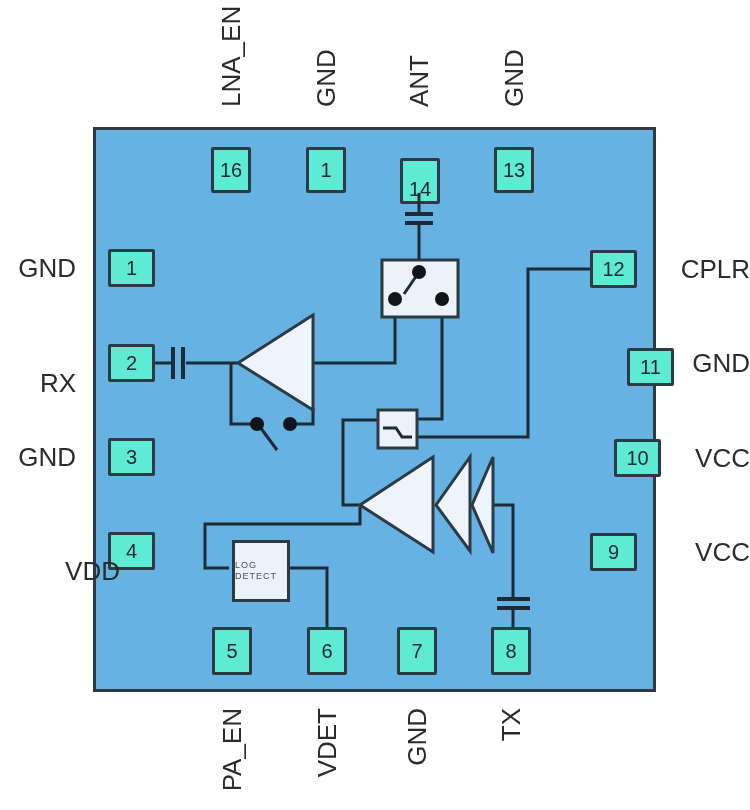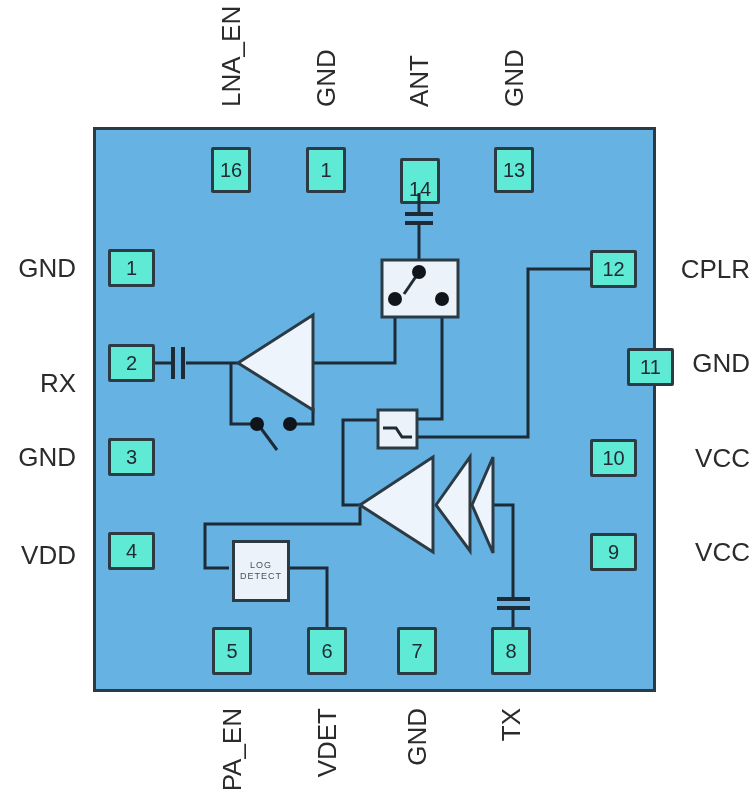--- a/index.html
+++ b/index.html
@@ -25,21 +25,21 @@
   .side-label.r{left:671px;width:79px;text-align:right;}
   .rot-label{
     position:absolute;width:120px;height:26px;line-height:26px;font-size:26px;color:#2b2b2b;
     transform:rotate(-90deg);white-space:nowrap;
   }
   .rot-label.topside{text-align:left;top:34px;}
   .rot-label.botside{text-align:right;top:755px;}
   .logdetect{
     position:absolute;left:232px;top:540px;width:58px;height:62px;
     background:#ebf2fa;border:3px solid #2c3a44;box-sizing:border-box;
-    display:flex;flex-direction:column;align-items:center;justify-content:center;
+    display:flex;flex-direction:column;align-items:flex-start;justify-content:center;
     font-size:9px;letter-spacing:1px;color:#4a4f58;line-height:11px;text-align:center;
   }
   svg.overlay{position:absolute;left:0;top:0;}
 </style>
 </head>
 <body>
 
 <div class="stage">
 
   <div class="chip"></div>
@@ -82,31 +82,31 @@
   <div class="pin h" style="left:108px;top:532px;">
       <span>4</span>
     </div>
 
   <div class="pin h" style="left:590px;top:250px;">
       <span>12</span>
     </div>
   <div class="pin h" style="left:590px;top:348px;margin-left:37px;">
       <span>11</span>
     </div>
-  <div class="pin h" style="left:590px;top:439px;">
+  <div class="pin h" style="left:614px;top:439px;">
       <span>10</span>
     </div>
   <div class="pin h" style="left:590px;top:533px;">
       <span>9</span>
     </div>
 
   <div class="side-label l" style="top:253px;">GND</div>
   <div class="side-label l" style="top:368px;">RX</div>
   <div class="side-label l" style="top:442px;">GND</div>
-  <div class="side-label l" style="top:540px;">VDD</div>
+  <div class="side-label l" style="top:556px;padding-left:44px;">VDD</div>
 
   <div class="side-label r" style="top:254px;">CPLR</div>
   <div class="side-label r" style="top:348px;">GND</div>
   <div class="side-label r" style="top:443px;">VCC</div>
   <div class="side-label r" style="top:537px;">VCC</div>
 
   <div class="rot-label topside" style="left:171px;">LNA_EN</div>
   <div class="rot-label topside" style="left:266px;">GND</div>
   <div class="rot-label topside" style="left:359px;">ANT</div>
   <div class="rot-label topside" style="left:454px;">GND</div>

